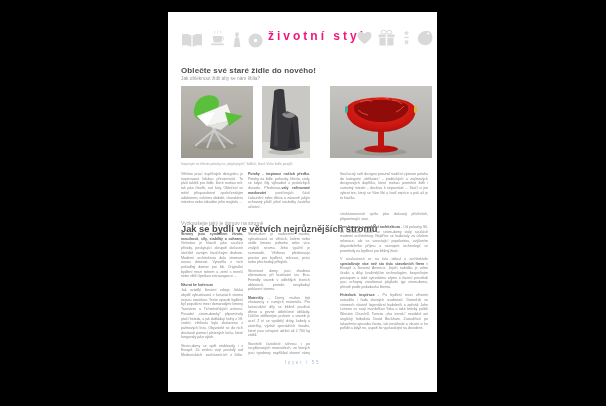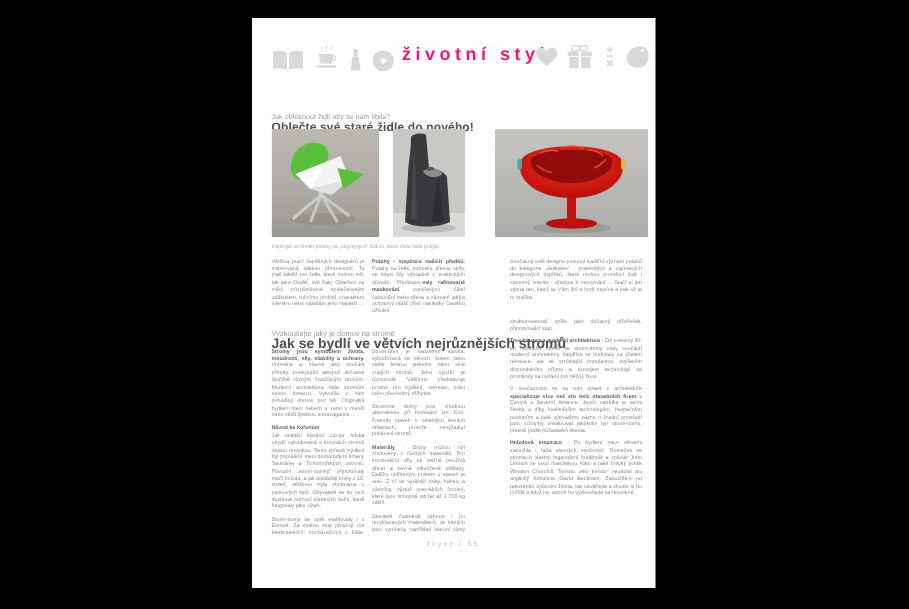--- a/index.html
+++ b/index.html
@@ -105,21 +105,21 @@
       </svg>
     </span>
     <span class="icon">
       <svg width="16" height="16" viewBox="0 0 16 16">
         <path fill="#d9d9d9" d="M10,0.8 C13.4,0.8 15.4,4 15.4,7.6 C15.4,11.8 12.6,15.2 8.4,15.2 C4.6,15.2 0.8,13 0.8,8.6 C0.8,4 5.4,0.8 10,0.8 Z"></path>
         <circle cx="11.3" cy="3.6" r="1.1" fill="#ffffff"></circle>
       </svg>
     </span>
   </div>
 
-  <div class="abs h1a" style="left:13px; top:68px;">Oblečte své staré židle do nového!</div>
+  <div class="abs h1a" style="left:13px; top:54px;">Oblečte své staré židle do nového!</div>
   <div class="abs sub1" style="left:13px; top:64px;">Jak obléknout židli aby se nám líbila?</div>
 
   <div class="photo" style="left:13px; top:74px; width:72px; height:72px;">
     <svg width="72" height="72" viewBox="0 0 72 72">
       <defs>
         <linearGradient id="bg1" x1="0" y1="0" x2="0" y2="1">
           <stop offset="0" stop-color="#bcb9b3"></stop>
             <stop offset="0.55" stop-color="#aeaba4"></stop>
             <stop offset="1" stop-color="#9a978f"></stop>
         </linearGradient>

